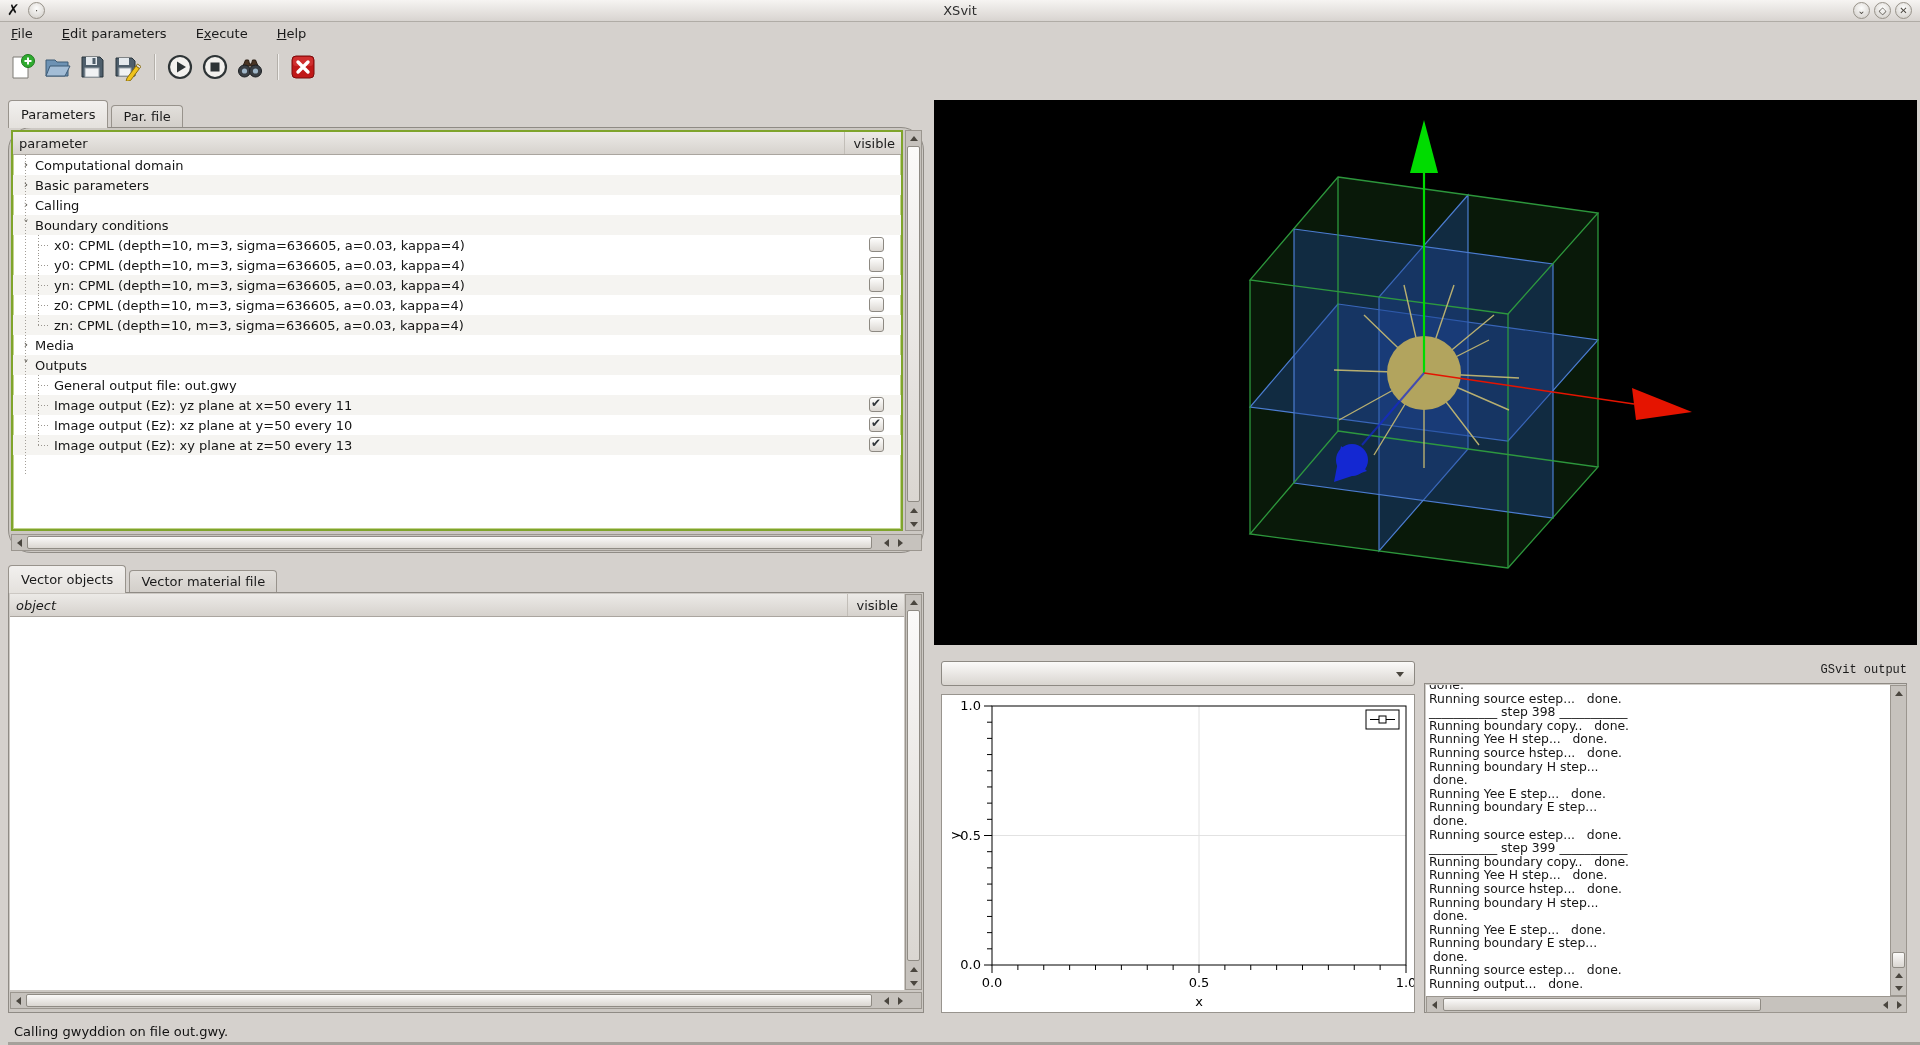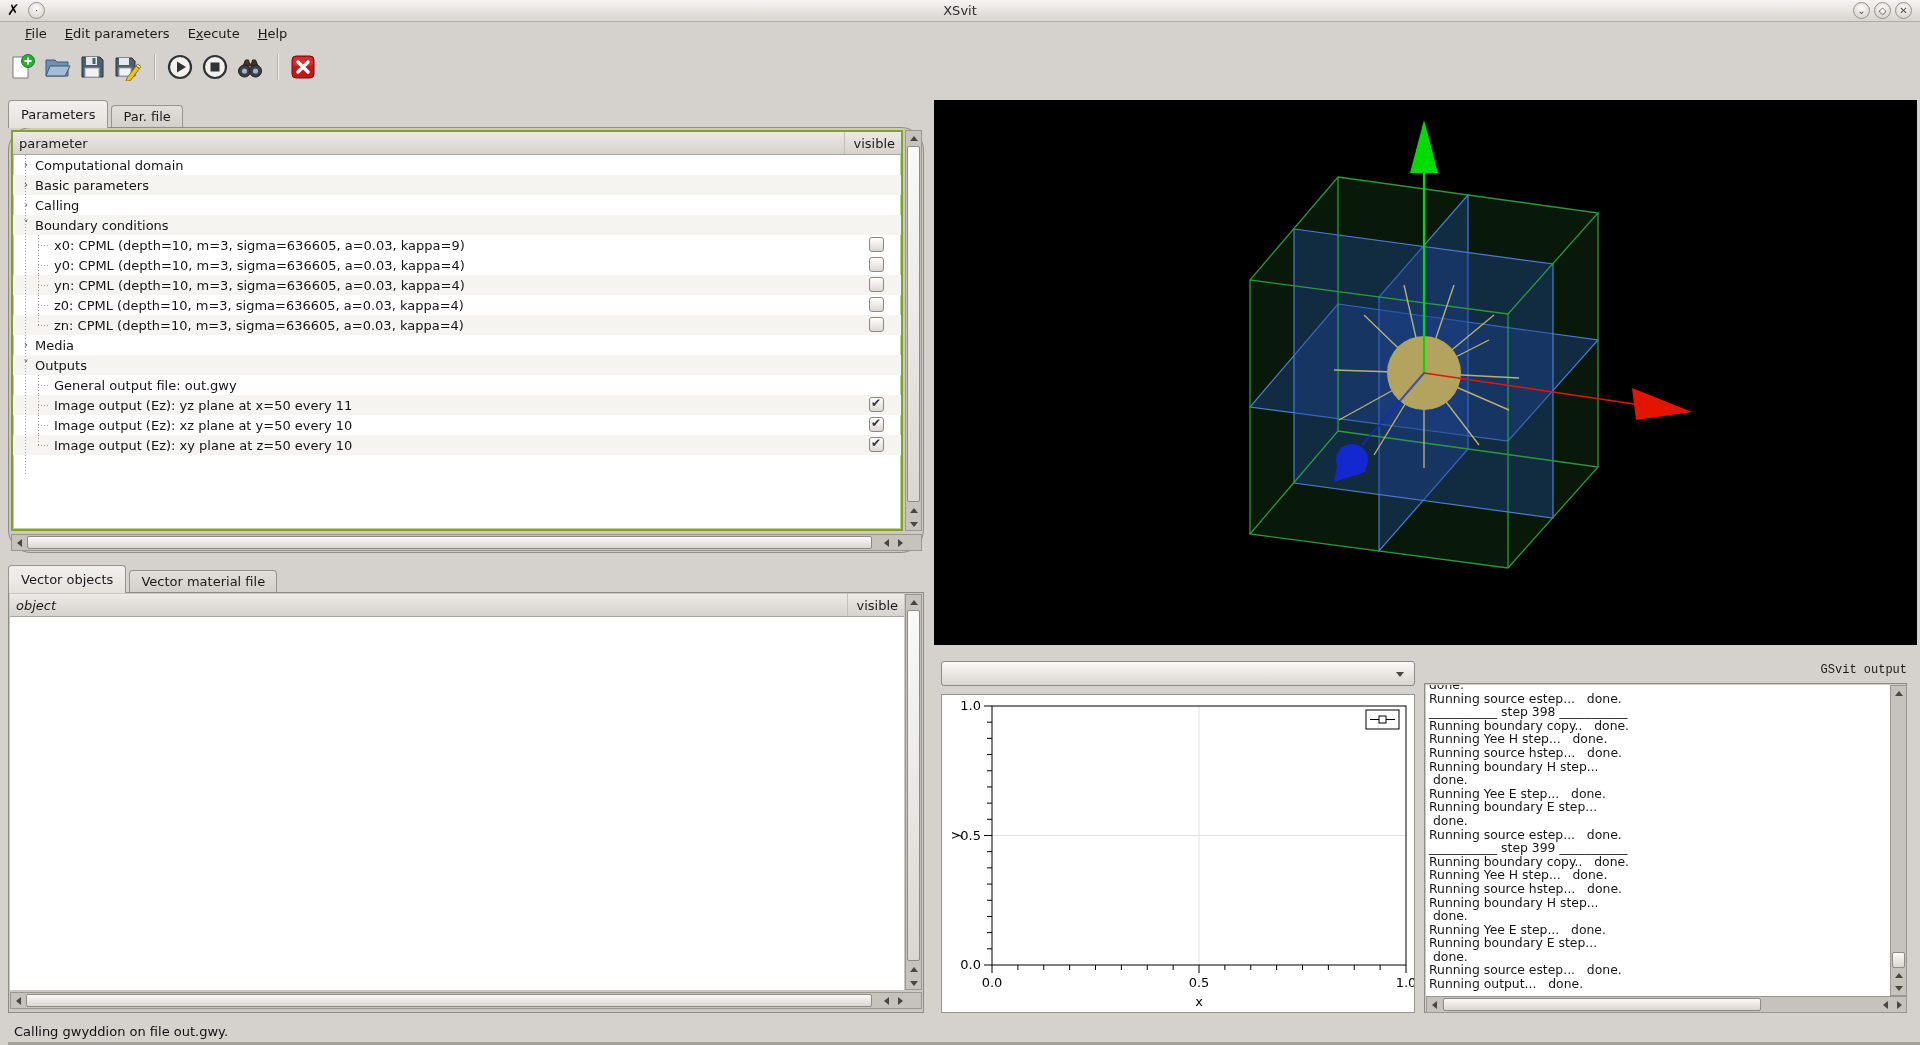--- a/index.html
+++ b/index.html
@@ -10,21 +10,21 @@
   
   #titlebar{left:0;top:0;width:1920px;height:22px;
     background:linear-gradient(#f6f4f2,#d8d4d0);border-bottom:1px solid #b0aca6;}
   #title-text{width:100%;text-align:center;line-height:21px;font-size:13px;color:#2d2d2d;}
   .round-btn{width:17px;height:17px;border-radius:50%;top:2px;
     background:radial-gradient(circle at 50% 35%,#fdfdfc,#cfcbc6);
     border:1px solid #979289;color:#4c4840;font-size:10px;line-height:15px;text-align:center;}
   #app-icon{left:7px;top:2px;font-size:15px;line-height:17px;color:#111;}
 
   
-  #menubar{left:0;top:22px;width:1920px;height:22px;display:flex;align-items:center;padding-left:16px;}
+  #menubar{left:0;top:22px;width:1920px;height:22px;display:flex;align-items:center;padding-left:2px;gap:11px;}
   .menu-item{padding:2px 9px;font-size:13px;color:#1a1a1a;}
   .menu-item .mn{text-decoration:underline;}
 
   
   #toolbar{left:0;top:44px;width:1920px;height:46px;display:flex;align-items:center;padding-left:6px;}
   .tb-btn{width:32px;height:32px;display:flex;align-items:center;justify-content:center;margin-right:3px;}
   .tb-sep{width:2px;height:26px;border-left:1px solid #b4b0aa;border-right:1px solid #f2f0ee;margin:0 8px;}
 
   
   .tabbar{display:flex;align-items:flex-end;height:28px;text-align:center;}
@@ -195,21 +195,21 @@
         <div class="tree-row">
           <span class="expander">›</span>
           <span class="tree-label">Calling</span>
         </div>
         <div class="tree-row alt">
           <span class="expander">˅</span>
           <span class="tree-label">Boundary conditions</span>
         </div>
         <div class="tree-row">
           <span class="connector"></span>
-          <span class="tree-label">x0: CPML (depth=10, m=3, sigma=636605, a=0.03, kappa=9)</span>
+          <span class="tree-label">x0: CPML (depth=10, m=3, sigma=636605, a=0.03, kappa=4)</span>
           <span class="cb"></span>
         </div>
         <div class="tree-row">
           <span class="connector"></span>
           <span class="tree-label">y0: CPML (depth=10, m=3, sigma=636605, a=0.03, kappa=4)</span>
           <span class="cb"></span>
         </div>
         <div class="tree-row alt">
           <span class="connector"></span>
           <span class="tree-label">yn: CPML (depth=10, m=3, sigma=636605, a=0.03, kappa=4)</span>
@@ -242,21 +242,21 @@
           <span class="tree-label">Image output (Ez): yz plane at x=50 every 11</span>
           <span class="cb checked"></span>
         </div>
         <div class="tree-row">
           <span class="connector"></span>
           <span class="tree-label">Image output (Ez): xz plane at y=50 every 10</span>
           <span class="cb checked"></span>
         </div>
         <div class="tree-row alt">
           <span class="connector last"></span>
-          <span class="tree-label">Image output (Ez): xy plane at z=50 every 10</span>
+          <span class="tree-label">Image output (Ez): xy plane at z=50 every 13</span>
           <span class="cb checked"></span>
         </div>
         <div class="guide-line" style="height: 320px;"></div>
       </div>
   </div>
 
   <div class="sb" style="left:896px;top:2px;width:17px;height:401px;">
     <div class="stepper" style="left:0;top:0;width:15px;height:14px;">
         <span class="tri up"></span>
       </div>

